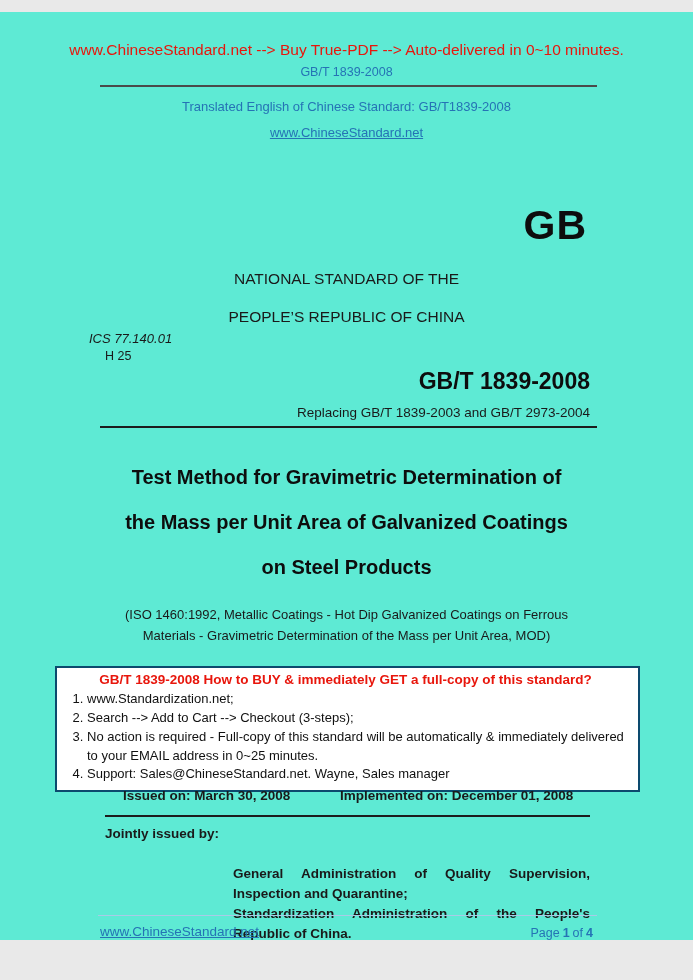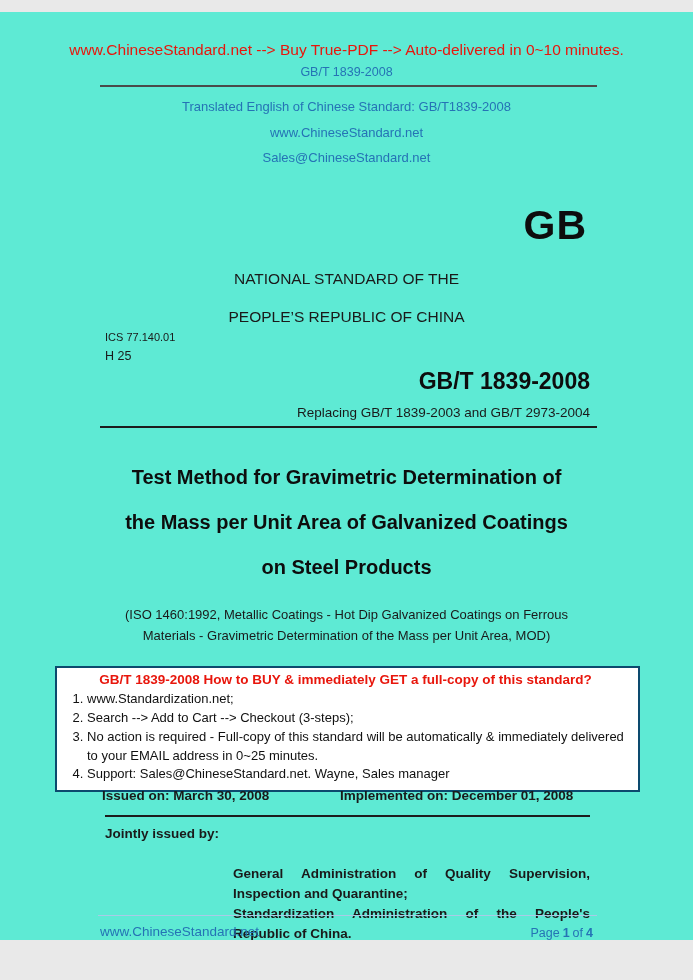--- a/index.html
+++ b/index.html
@@ -10,46 +10,46 @@
     width: 693px;
     height: 928px;
     background: #5eead4;
     overflow: hidden;
     margin: 12px auto;
   }
   .abs { position: absolute; }
   .center { left: 0; width: 693px; text-align: center; }
   .red { color: #e8160c; }
   .blue { color: #2573b5; }
-  .link { color: #2573b5; cursor: pointer; }
+  .link { color: #2573b5; text-decoration: underline; cursor: pointer; }
 
   .promo        { top: 29px; font-size: 15.5px; }
   .doc-code-top { top: 53px; font-size: 12.5px; }
   .hr-top       { top: 73px; left: 100px; width: 497px; border-top: 2px solid #4a4a4a; }
   .translated   { top: 87px; font-size: 13px; }
   .site-link    { top: 113px; font-size: 13px; }
   .sales-link   { top: 138px; font-size: 13px; }
 
   .gb-logo      { top: 190px; right: 106px; font-size: 41px; font-weight: bold; color: #0d0d0d; letter-spacing: 1px; }
   .national1    { top: 258px; font-size: 15.5px; color: #1a1a1a; }
   .national2    { top: 296px; font-size: 15.5px; color: #1a1a1a; }
-  .ics          { top: 319px; left: 105px; font-size: 11px; color: #1a1a1a; }
+  .ics          { top: 319px; left: 89px; font-size: 13px; color: #1a1a1a; font-style: italic; }
   .class-code   { top: 337px; left: 105px; font-size: 12.5px; color: #1a1a1a; }
   .code-big     { top: 356px; right: 103px; font-size: 23px; font-weight: bold; color: #0d0d0d; }
   .replacing    { top: 393px; right: 103px; font-size: 13.5px; color: #1a1a1a; }
   .hr-mid       { top: 414px; left: 100px; width: 497px; border-top: 2px solid #1c1c1c; }
 
   .doc-title    { top: 443px; font-weight: bold; font-size: 20px; color: #0d0d0d; line-height: 45px; }
   .iso-note     { top: 592px; left: 119px; width: 455px; text-align: center; font-size: 13px; line-height: 21px; color: #1a1a1a; }
 
   .buy-box      { top: 654px; left: 55px; width: 585px; border: 2px solid #0c4a6e; padding: 4px 10px 6px 6px; background: #fff; }
   .buy-heading  { text-align: center; font-size: 13.5px; font-weight: bold; margin-bottom: 3px; }
   .buy-list     { list-style-position: outside; padding-left: 24px; font-size: 13px; line-height: 1.45; color: #111; }
 
-  .issued       { top: 776px; left: 102px; font-size: 13.5px; font-weight: bold; color: #1a1a1a; }
+  .issued       { top: 776px; left: 123px; font-size: 13.5px; font-weight: bold; color: #1a1a1a; }
   .implemented  { top: 776px; left: 340px; font-size: 13.5px; font-weight: bold; color: #1a1a1a; }
   .hr-bottom    { top: 803px; left: 105px; width: 485px; border-top: 2px solid #1c1c1c; }
 
   .jointly-label{ top: 814px; left: 105px; font-size: 13.5px; font-weight: bold; color: #1a1a1a; }
   .org-col      { top: 852px; left: 233px; width: 357px; font-size: 13.5px; font-weight: bold; color: #1a1a1a; text-align: justify; line-height: 20px; }
 
   .footer-hr    { top: 903px; left: 98px; width: 499px; border-top: 1px solid #a9cae6; }
   .footer-link  { top: 912px; left: 100px; font-size: 13.5px; }
   .footer-page  { top: 914px; right: 100px; font-size: 12.5px; color: #2573b5; }
   .footer-page .num { font-weight: bold; }
@@ -60,23 +60,20 @@
 <body>
 
 <div class="page">
 
   <div class="abs center promo red">www.ChineseStandard.net --&gt; Buy True-PDF --&gt; Auto-delivered in 0~10 minutes.</div>
   <div class="abs center doc-code-top blue">GB/T 1839-2008</div>
   <div class="abs hr-top"></div>
   <div class="abs center translated blue">Translated English of Chinese Standard: GB/T1839-2008</div>
   <div class="abs center site-link">
     <a class="link">www.ChineseStandard.net</a>
-  </div>
-  <div class="abs center sales-link">
-    <a class="link">Sales@ChineseStandard.net</a>
   </div>
 
   <div class="abs center national1">NATIONAL STANDARD OF THE</div>
   <div class="abs gb-logo">GB</div>
   <div class="abs center national2">PEOPLE’S REPUBLIC OF CHINA</div>
   <div class="abs ics">ICS 77.140.01</div>
   <div class="abs class-code">H 25</div>
   <div class="abs code-big">GB/T 1839-2008</div>
   <div class="abs replacing">Replacing GB/T 1839-2003 and GB/T 2973-2004</div>
   <div class="abs hr-mid"></div>

